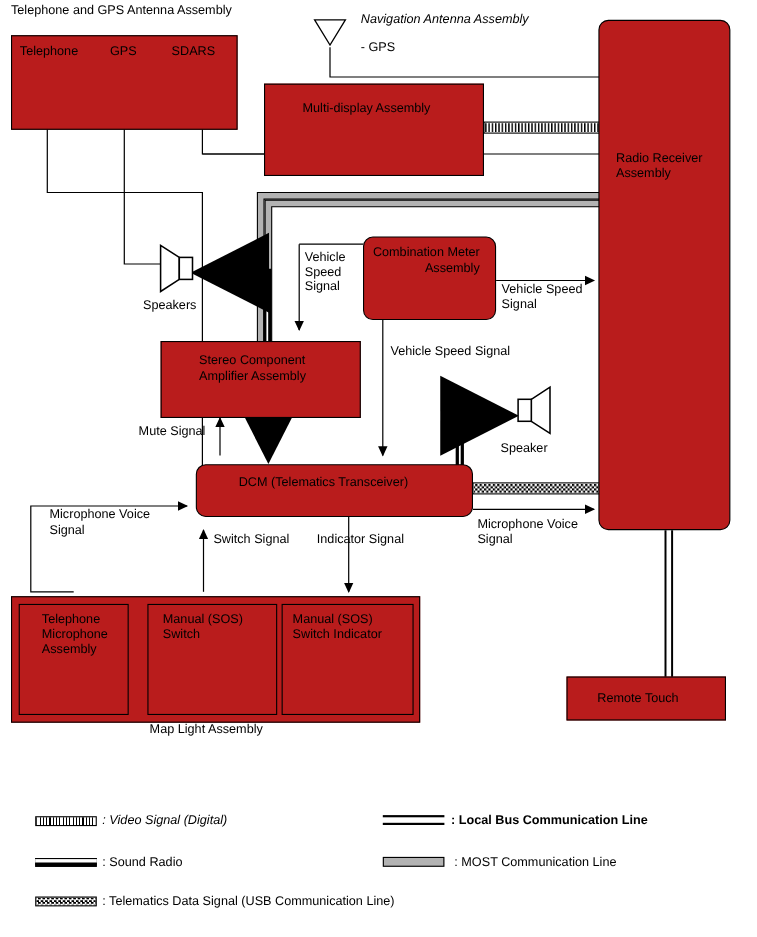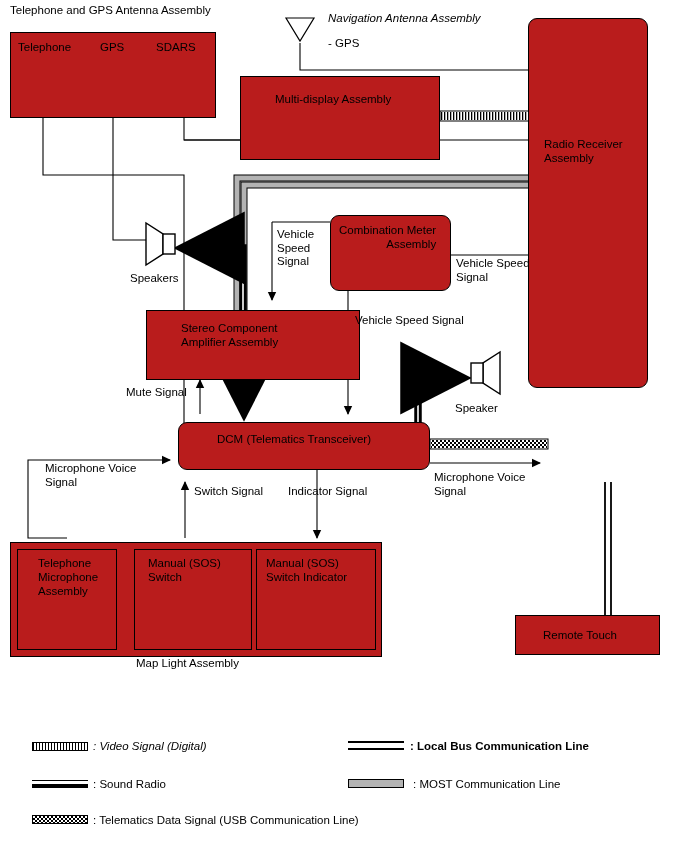--- a/index.html
+++ b/index.html
@@ -138,31 +138,31 @@
 <div class="lbl" style="left:100px;top:41px;">GPS</div>
 <div class="lbl" style="left:156px;top:41px;">SDARS</div>
 
 <div class="lbl" style="left:328px;top:12px;font-style:italic;">Navigation Antenna Assembly</div>
 <div class="lbl" style="left:328px;top:37px;">- GPS</div>
 
 <div class="box" style="left:240px;top:76px;width:200px;height:84px;">
   <span class="t" style="left:34px;top:15px;">Multi-display Assembly</span>
 </div>
 
-<div class="box round" style="left:528px;top:18px;width:120px;height:370px;">
+<div class="box round" style="left:544px;top:18px;width:120px;height:464px;">
   <span class="t" style="left:15px;top:118px;">Radio Receiver
 Assembly</span>
 </div>
 
 <div class="box round" style="left:330px;top:215px;width:121px;height:76px;text-align:right;">
   <span class="t" style="left:8px;top:7px;">Combination Meter
 Assembly</span>
 </div>
 
-<div class="box" style="left:146px;top:310px;width:214px;height:70px;">
+<div class="box" style="left:146px;top:310px;width:182px;height:70px;">
   <span class="t" style="left:34px;top:10px;">Stereo Component
 Amplifier Assembly</span>
 </div>
 
 <div class="box round" style="left:178px;top:422px;width:252px;height:48px;padding-left:14px;">
   <span class="t" style="left:38px;top:9px;">DCM (Telematics Transceiver)</span>
 </div>
 
 <div class="box" style="left:515px;top:615px;width:145px;height:40px;">
   <span class="t" style="left:27px;top:12px;">Remote Touch</span>

